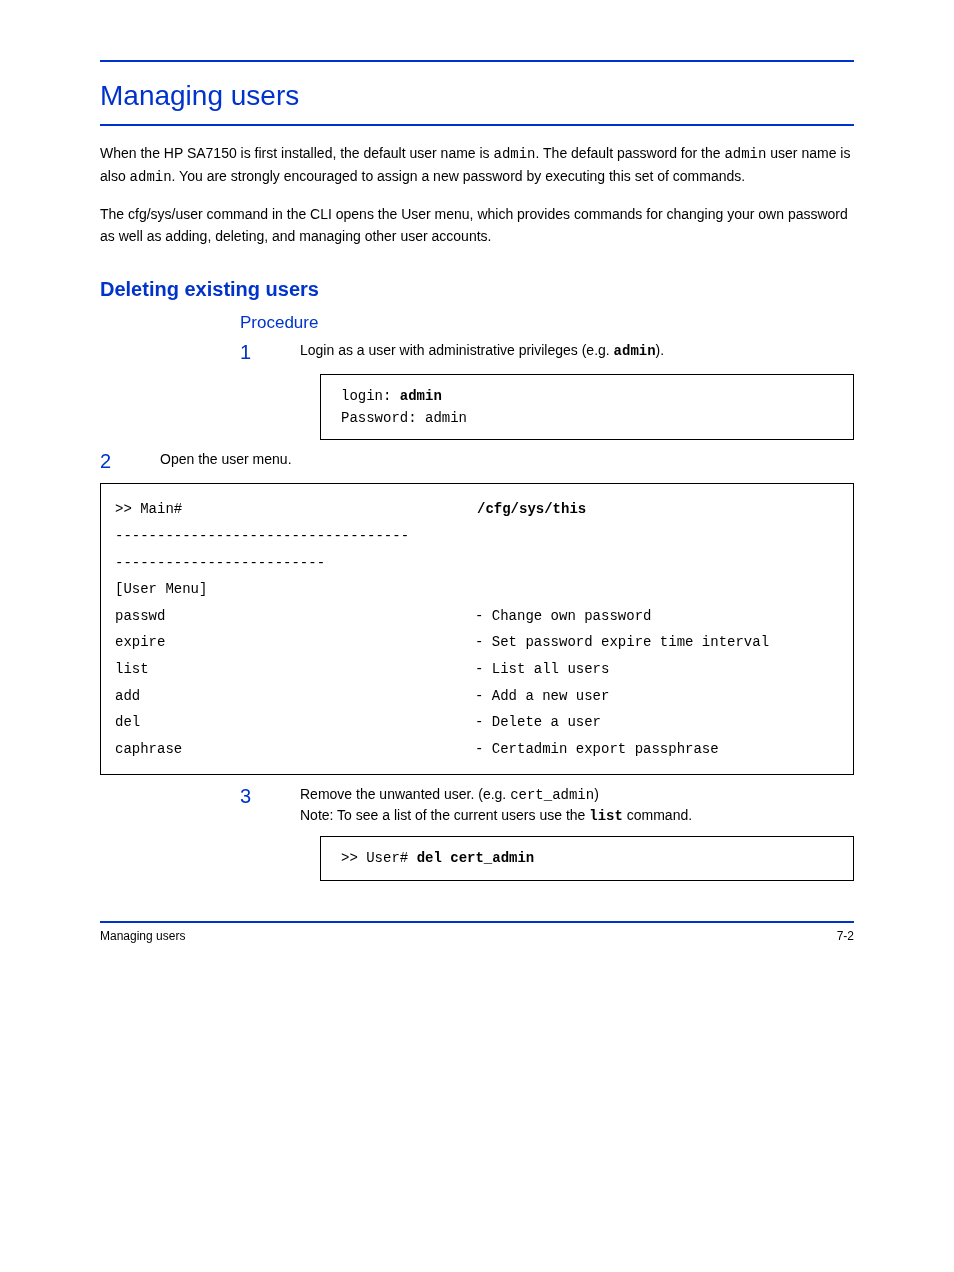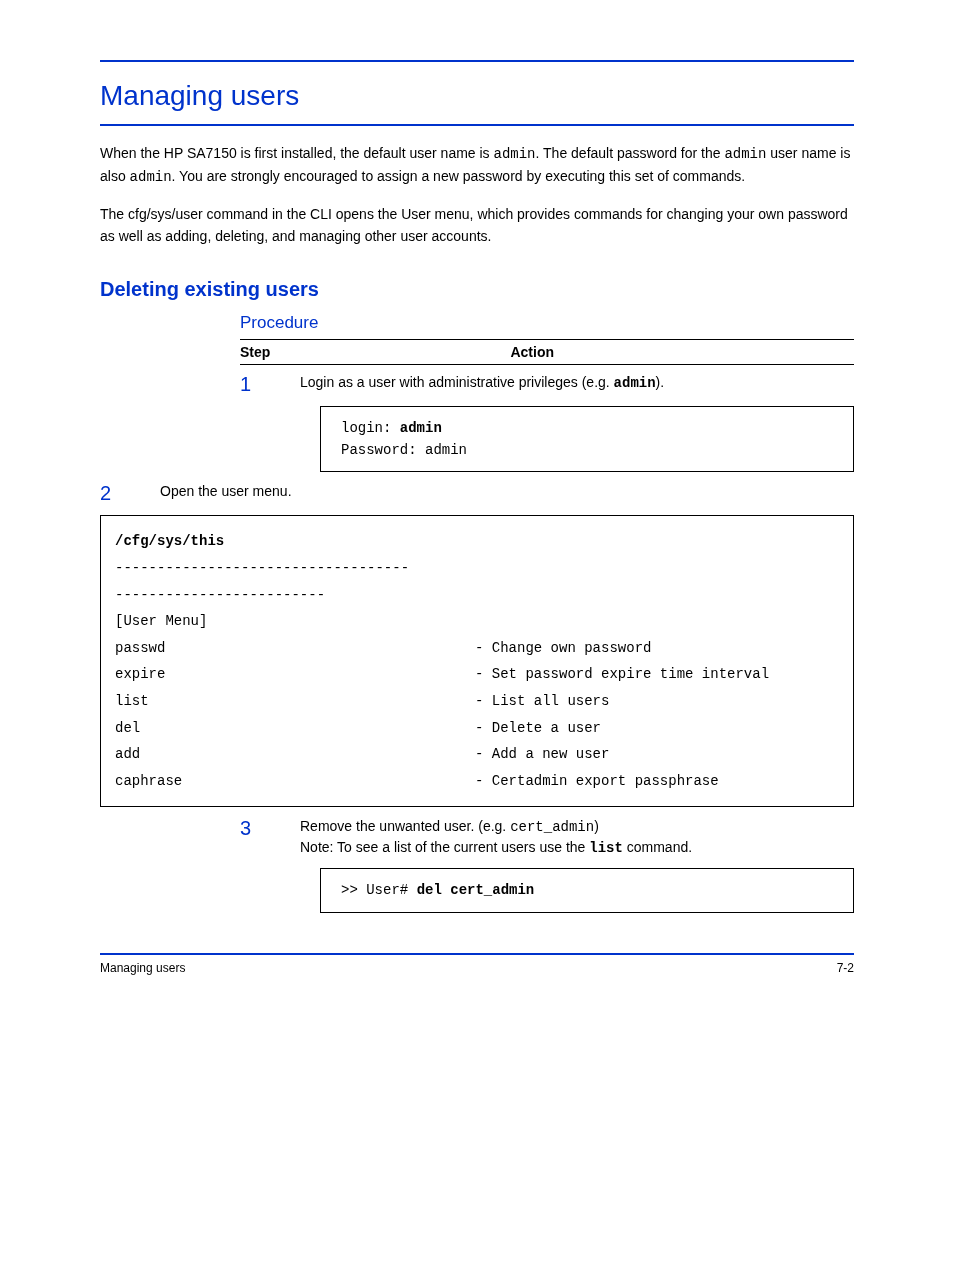--- a/index.html
+++ b/index.html
@@ -133,68 +133,65 @@
   <div class="body-text">
     <span>When the HP SA7150 is first installed, the default user name is </span><span class="mono">admin</span><span>. The default password for the </span><span class="mono">admin</span><span> user name is also </span><span class="mono">admin</span><span>. You are strongly encouraged to assign a new password by executing this set of commands.</span>
   </div>
 
   <div class="body-text">The cfg/sys/user command in the CLI opens the User menu, which provides commands for changing your own password as well as adding, deleting, and managing other user accounts.</div>
 
   <div class="subheading">Deleting existing users</div>
 
   <div class="steps-title">Procedure</div>
 
-  <div class="steps-rule">
-    <span class="steps-head">Step</span>
-    <span class="steps-head" style="margin-right:300px">Action</span>
-  </div>
 
   <div class="step-row">
     <div class="step-num">1</div>
     <div class="step-text">
       <span>Login as a user with administrative privileges (e.g. </span><span class="mono bold">admin</span><span>).</span>
     </div>
   </div>
 
   <div class="codebox">
     <div><span>login: </span><span class="bold">admin</span></div>
     <div>Password:  admin</div>
   </div>
 
   <div class="step-row" style="margin-left:0">
     <div class="step-num">2</div>
     <div class="step-text">Open the user menu.</div>
   </div>
 
   <div class="codebox-wide">
     <div class="code-prompt-row">
+      <div class="code-left">&gt;&gt; Main#</div>
       <div class="code-right">/cfg/sys/this</div>
     </div>
     <div>-----------------------------------</div>
     <div>-------------------------</div>
     <div>[User Menu]</div>
     <div class="user-menu-row">
         <div class="um-left">passwd</div>
         <div class="um-right" style="font-weight:normal">- Change own password</div>
       </div>
     <div class="user-menu-row">
         <div class="um-left">expire</div>
         <div class="um-right" style="font-weight:normal">- Set password expire time interval</div>
       </div>
     <div class="user-menu-row">
         <div class="um-left">list</div>
         <div class="um-right" style="font-weight:normal">- List all users</div>
       </div>
     <div class="user-menu-row">
+        <div class="um-left">add</div>
+        <div class="um-right" style="font-weight:normal">- Add a new user</div>
+      </div>
+    <div class="user-menu-row">
         <div class="um-left">del</div>
         <div class="um-right" style="font-weight:normal">- Delete a user</div>
-      </div>
-    <div class="user-menu-row">
-        <div class="um-left">add</div>
-        <div class="um-right" style="font-weight:normal">- Add a new user</div>
       </div>
     <div class="user-menu-row">
         <div class="um-left">caphrase</div>
         <div class="um-right" style="font-weight:normal">- Certadmin export passphrase</div>
       </div>
   </div>
 
   <div class="step-row" style="margin-left:140px">
     <div class="step-num">3</div>
     <div class="step-text">

